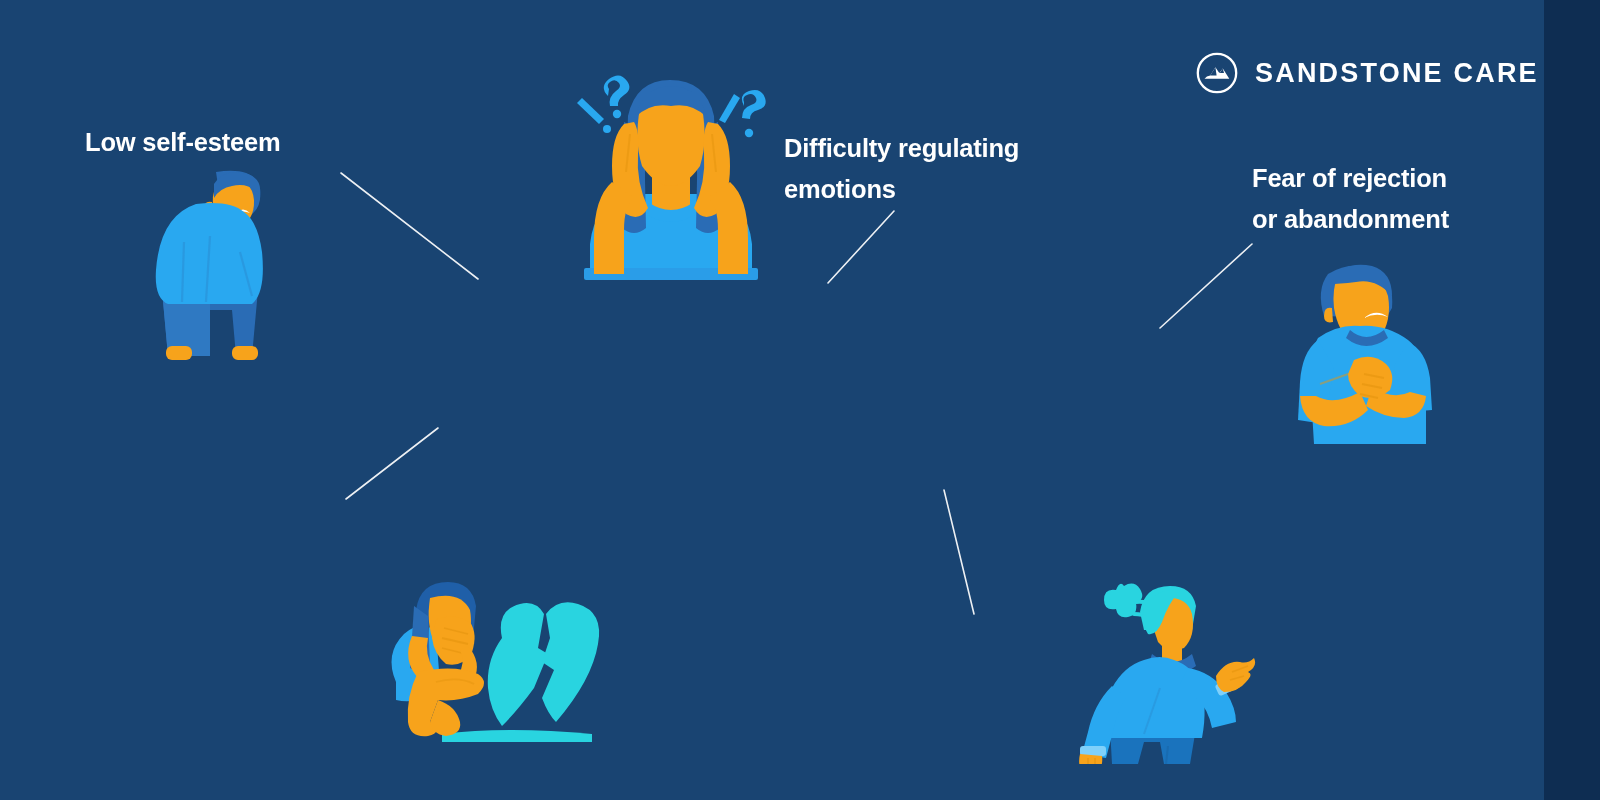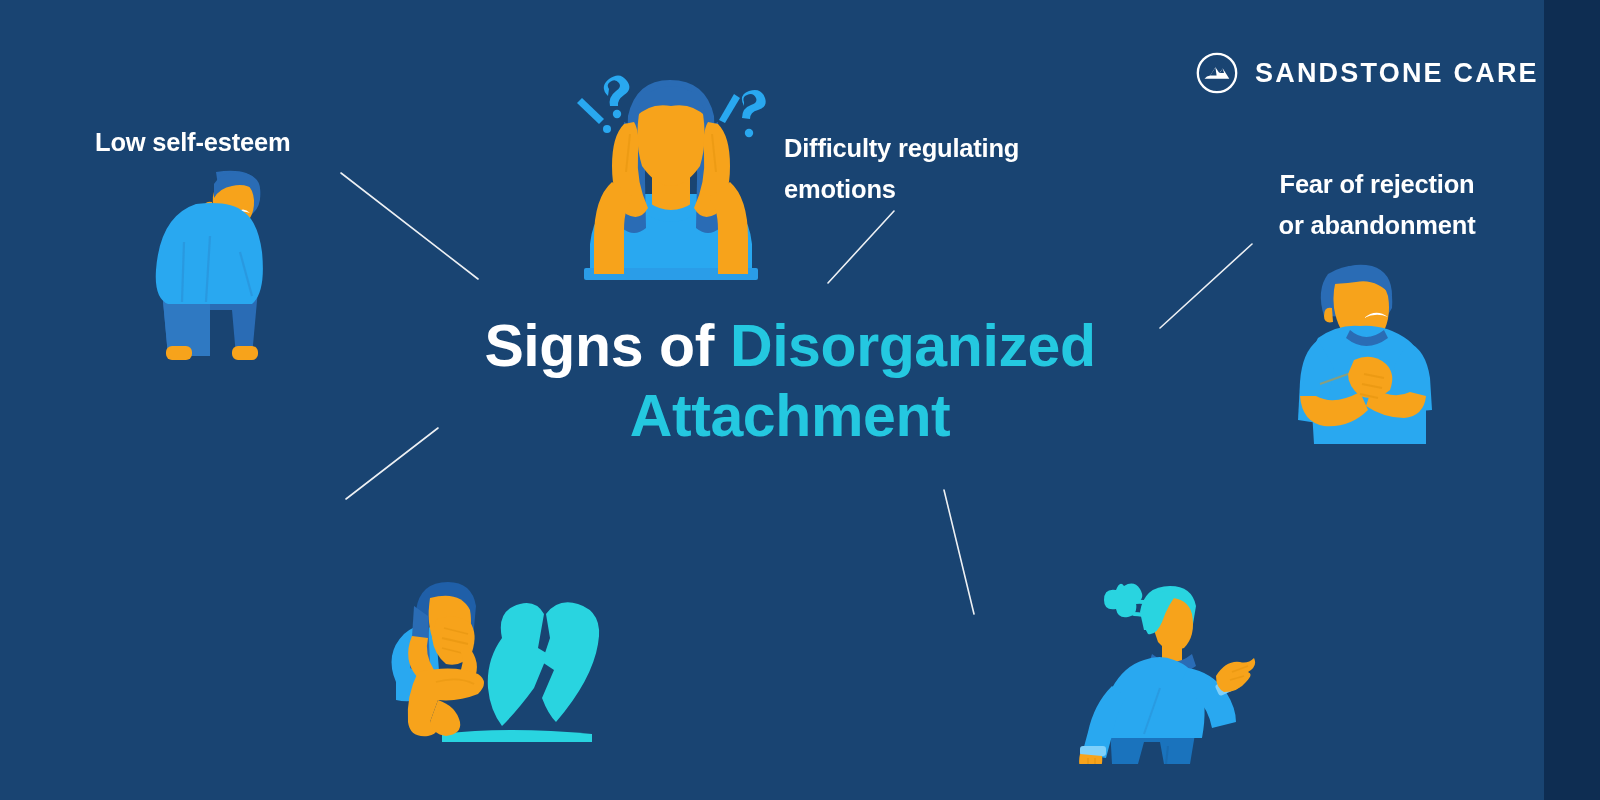--- a/index.html
+++ b/index.html
@@ -61,23 +61,23 @@
   
   .label {
     position: absolute;
     color: #ffffff;
     font-size: 25.5px;
     font-weight: 700;
     line-height: 1.62;
     letter-spacing: -0.2px;
     white-space: pre-line;
   }
-  .lbl-low       { left: 95px;  top: 122px; }
+  .lbl-low       { left: 85px;  top: 122px; }
   .lbl-emotions  { left: 784px; top: 128px; }
-  .lbl-fear      { left: 1252px; top: 164px; text-align: center; width: 250px; }
+  .lbl-fear      { left: 1252px; top: 158px; text-align: left; width: 250px; }
   .lbl-intimacy  { left: 200px; top: 537px; text-align: center; width: 272px; }
   .lbl-trust     { left: 805px; top: 620px; }
 
   
   .lines {
     position: absolute;
     inset: 0;
     pointer-events: none;
   }
 
@@ -109,24 +109,20 @@
   <svg class="lines" width="1600" height="800">
     <g stroke="#ffffff" stroke-width="1.6" stroke-linecap="round" opacity="0.92">
       <line x1="341" y1="173" x2="478" y2="279"></line>
       <line x1="828" y1="283" x2="894" y2="211"></line>
       <line x1="1160" y1="328" x2="1252" y2="244"></line>
       <line x1="346" y1="499" x2="438" y2="428"></line>
       <line x1="944" y1="490" x2="974" y2="614"></line>
     </g>
   </svg>
 
-  <div class="title-block">
-    <div class="title-line"><span class="t-white">Signs of </span><span class="t-accent">Disorganized</span></div>
-    <div class="title-line t-accent">Attachment</div>
-  </div>
 
   <div class="label lbl-low">Low self-esteem</div>
   <div class="label lbl-emotions">Difficulty regulating
 emotions</div>
   <div class="label lbl-fear">Fear of rejection
 or abandonment</div>
 
   <div class="illus ill-low">
     <svg width="140" height="210" viewBox="0 0 140 210">
 

